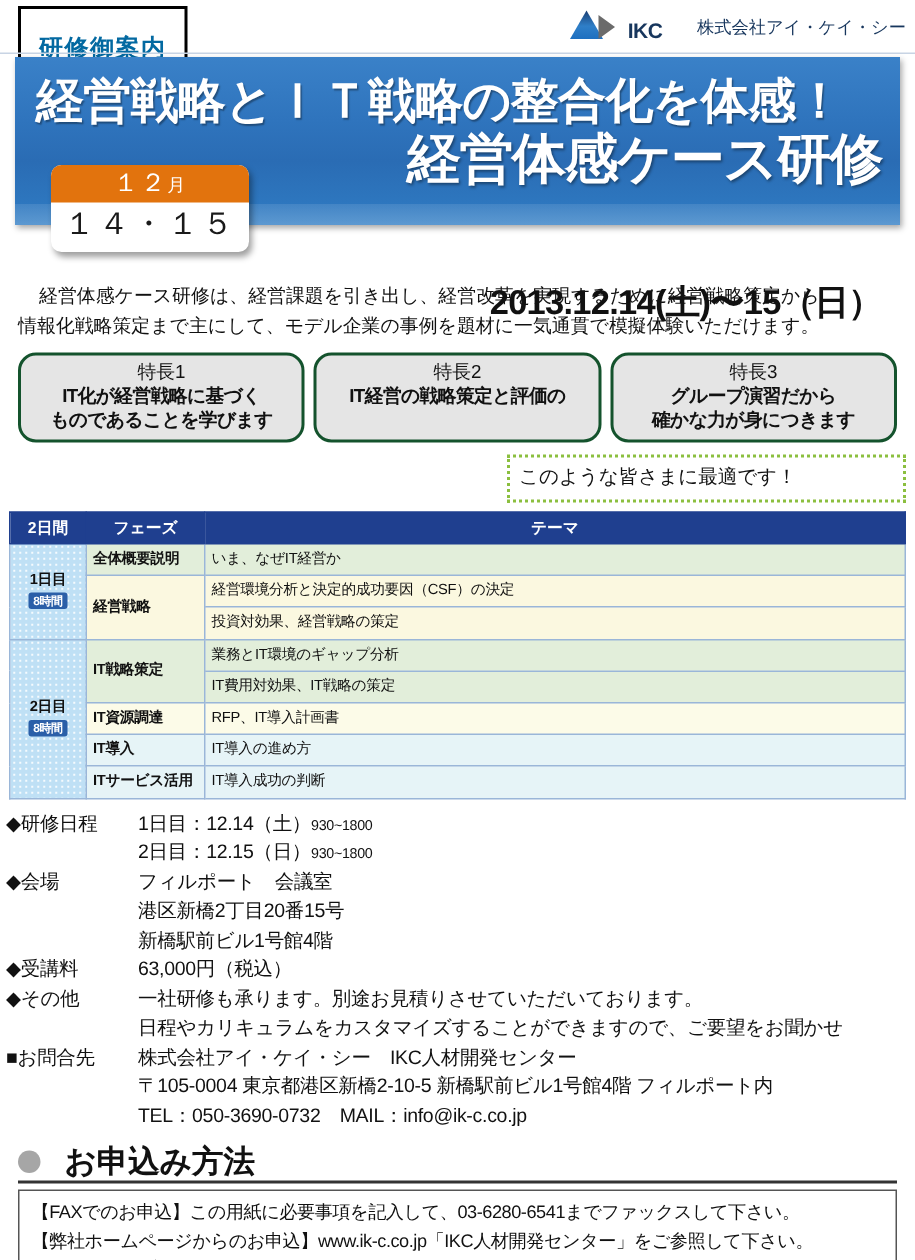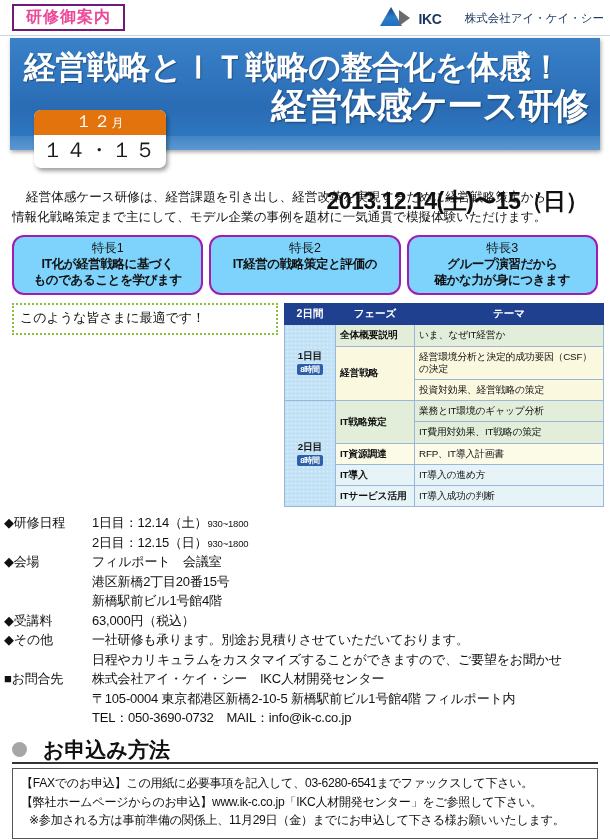--- a/index.html
+++ b/index.html
@@ -18,25 +18,25 @@
 
   
   .topbar {
     position: relative;
     height: 36px;
   }
   .ribbon-tag {
     position: absolute;
     left: 12px;
     top: 4px;
-    border: 2px solid #701a75;
-    padding: 2px 12px 3px 12px;
+    border: 2px solid #000000;
+    padding: 18px 12px 3px 12px;
     font-size: 16px;
     font-weight: bold;
-    color: #ec4899;
+    color: #0369a1;
     letter-spacing: 1px;
     line-height: 1.15;
     background: #fff;
   }
   .brand {
     position: absolute;
     right: 6px;
     top: 6px;
     display: flex;
     align-items: center;
@@ -162,45 +162,46 @@
   .lead .indent { padding-left: 14px; display: inline; }
 
   
   .features {
     display: flex;
     gap: 6px;
     margin: 8px 12px 0 12px;
   }
   .feature {
     flex: 1;
-    border: 2px solid #a21caf;
+    border: 2px solid #14532d;
     border-radius: 12px;
     padding: 3px 2px 5px 2px;
     text-align: center;
-    background: #7dd3fc;
+    background: #e5e5e5;
   }
   .feature-title {
     font-size: 12.5px;
     color: #111;
     line-height: 1.3;
   }
   .feature-body {
     font-size: 12.5px;
     font-weight: bold;
     color: #111;
     line-height: 1.28;
     letter-spacing: -0.4px;
   }
 
   
   .mid {
     display: flex;
     margin: 8px 6px 0 6px;
     gap: 6px;
-    align-items: flex-start;
+    align-items: flex-end;
+    flex-direction: column;
   }
   .mid-left { width: 272px; flex: none; }
   .mid-right { flex: 1; }
 
   .audience {
     border: 2px dotted #8bbf3f;
     padding: 4px 6px 5px 6px;
     margin-left: 6px;
   }
   .audience-title {

